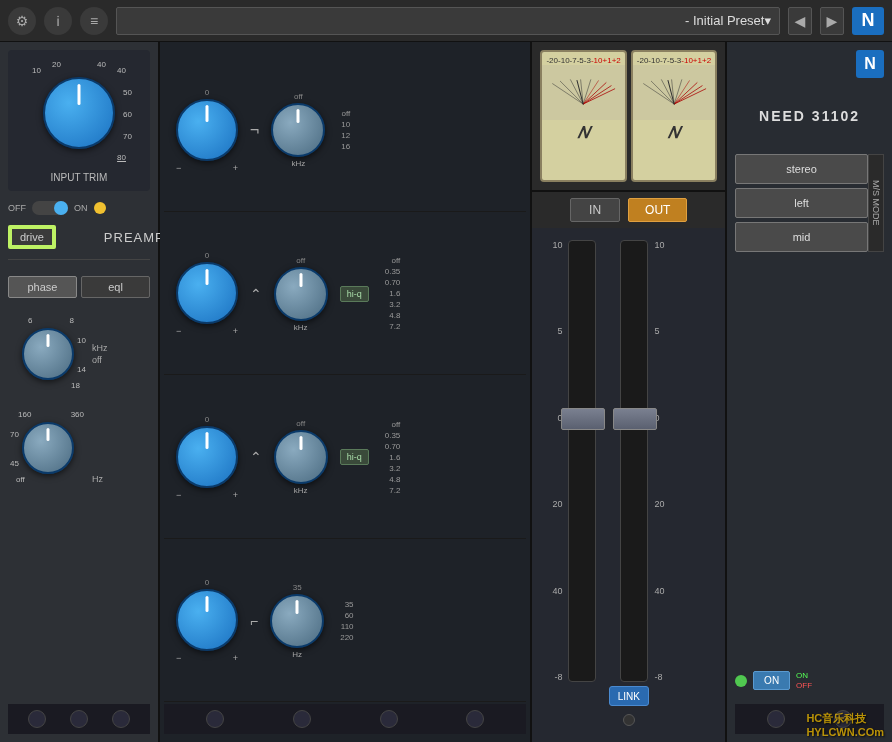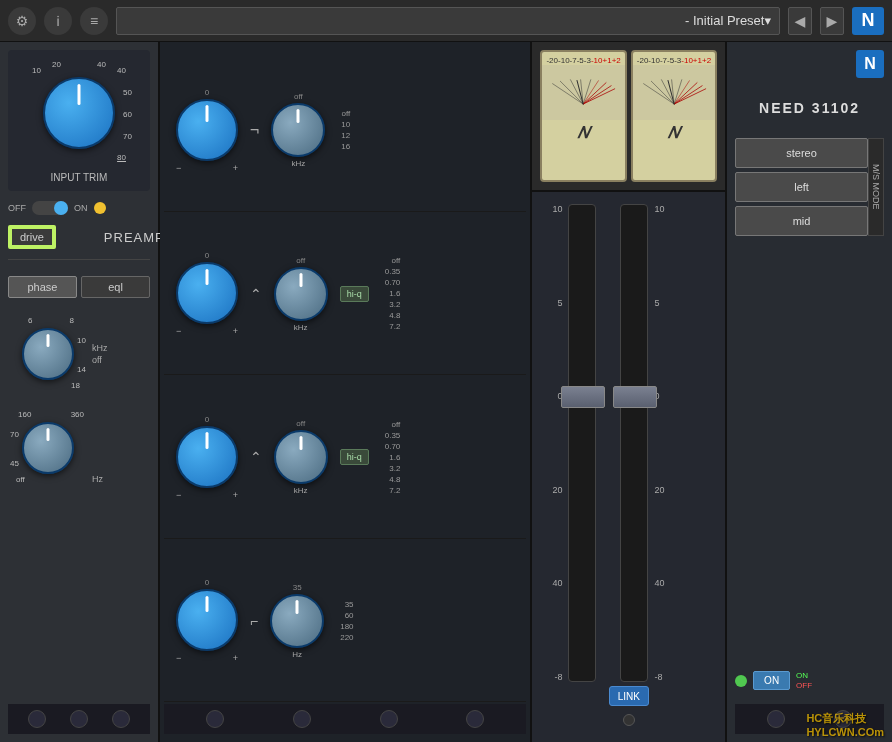--- a/index.html
+++ b/index.html
@@ -294,21 +294,21 @@
       align-items: center;
       justify-content: space-between;
       width: 100%;
     }
     .need-title {
       font-size: 14px;
       color: #ddd;
       font-weight: bold;
       letter-spacing: 2px;
       text-align: center;
-      margin: 16px 0;
+      margin: 24px 0;
     }
     .mode-btn {
       padding: 8px 4px;
       background: #4a4a4a;
       border: 1px solid #777;
       color: #ddd;
       font-size: 11px;
       text-align: center;
       border-radius: 2px;
       cursor: pointer;
@@ -590,21 +590,21 @@
       <div style="display:flex;flex-direction:column;align-items:center;gap:2px;">
         <span style="font-size:8px;color:#888;">35</span>
         <div class="knob knob-gray" style="width:54px;height:54px;">
           <div class="knob-indicator" style="height:28%;top:8%;background:white;"></div>
         </div>
         <span style="font-size:8px;color:#aaa;">Hz</span>
       </div>
       <div class="freq-scale">
         <span>35</span>
         <span>60</span>
-        <span>180</span>
+        <span>110</span>
         <span>220</span>
       </div>
     </div>
 
     <div class="bottom-dots">
       <div class="bdot"></div>
       <div class="bdot"></div>
       <div class="bdot"></div>
       <div class="bdot"></div>
     </div>
@@ -668,20 +668,24 @@
             <line x1="80" y1="50" x2="125" y2="8" stroke="#aa0000" stroke-width="1.5"></line>
             <line x1="80" y1="50" x2="135" y2="14" stroke="#aa0000" stroke-width="1.5"></line>
             <line x1="80" y1="50" x2="142" y2="20" stroke="#aa0000" stroke-width="1.5"></line>
             <line x1="80" y1="50" x2="68" y2="4" stroke="#333" stroke-width="2" stroke-linecap="round"></line>
           </svg>
         </div>
         <div style="text-align:center;font-size:16px;font-weight:bold;font-style:italic;color:#333;padding:4px 0;">𝑁</div>
       </div>
     </div>
 
+    <div class="in-out-row" style="background:#2a2a2a; padding:6px 8px;">
+      <button class="in-btn">IN</button>
+      <button class="out-btn">OUT</button>
+    </div>
 
     <div style="flex:1; background:#252830; display:flex; flex-direction:column; align-items:center; padding:12px 8px;">
       <div style="display:flex; gap:0; flex:1; width:100%;">
 
         <div style="display:flex;flex-direction:column;justify-content:space-between;font-size:9px;color:#aaa;padding:0 6px 0 0; text-align:right; width:28px;">
           <span>10</span>
           <span>5</span>
           <span>0</span>
           <span>20</span>
           <span>40</span>

